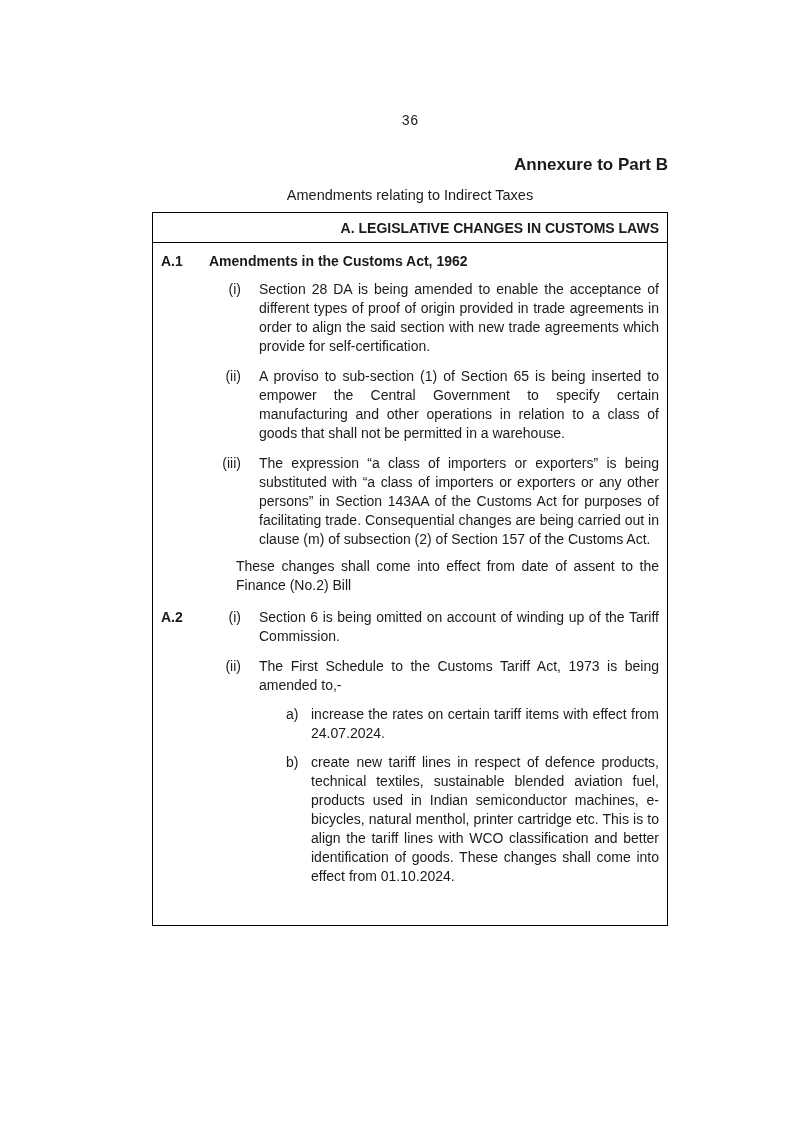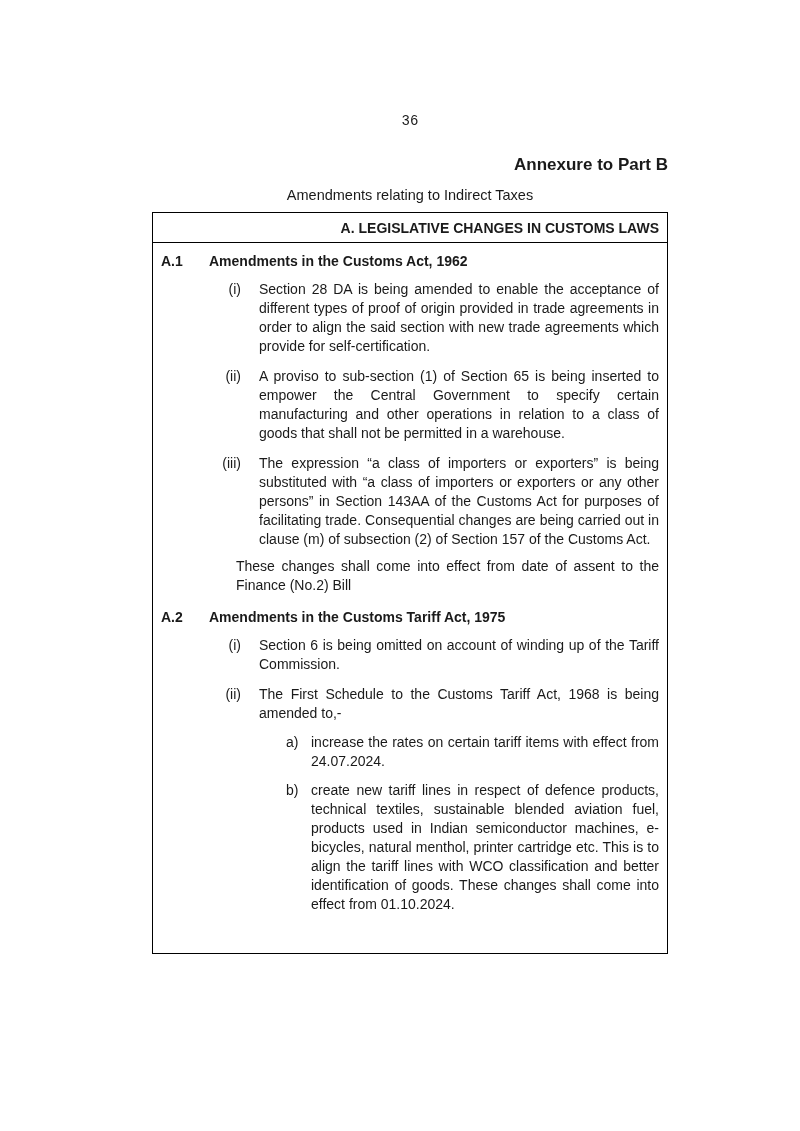--- a/index.html
+++ b/index.html
@@ -141,31 +141,30 @@
 
         <div class="item">
           <span class="marker">(iii)</span>
           <div class="item-text">The expression “a class of importers or exporters” is being substituted with “a class of importers or exporters or any other persons” in Section 143AA of the Customs Act for purposes of facilitating trade. Consequential changes are being carried out in clause (m) of subsection (2) of Section 157 of the Customs Act.</div>
         </div>
 
         <div class="note">These changes shall come into effect from date of assent to the Finance (No.2) Bill</div>
 
         <div class="sec-head gap-lg">
           <span class="sec-id">A.2</span>
-          <span class="sec-title">Amendments in the Customs Tariff Act, 1975</span>
         </div>
 
         <div class="item">
           <span class="marker">(i)</span>
           <div class="item-text">Section 6 is being omitted on account of winding up of the Tariff Commission.</div>
         </div>
 
         <div class="item">
           <span class="marker">(ii)</span>
-          <div class="item-text">The First Schedule to the Customs Tariff Act, 1968 is being amended to,-</div>
+          <div class="item-text">The First Schedule to the Customs Tariff Act, 1973 is being amended to,-</div>
         </div>
 
         <div class="subitem">
           <span class="submarker">a)</span>
           <div class="item-text">increase the rates on certain tariff items with effect from 24.07.2024.</div>
         </div>
 
         <div class="subitem">
           <span class="submarker">b)</span>
           <div class="item-text">create new tariff lines in respect of defence products, technical textiles, sustainable blended aviation fuel, products used in Indian semiconductor machines, e-bicycles, natural menthol, printer cartridge etc. This is to align the tariff lines with WCO classification and better identification of goods. These changes shall come into effect from 01.10.2024.</div>

